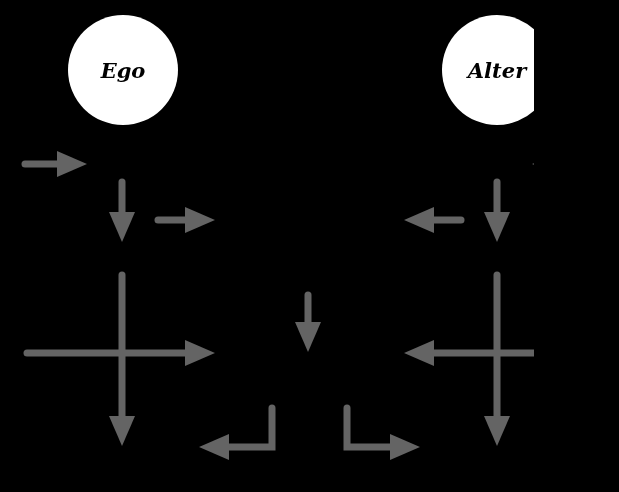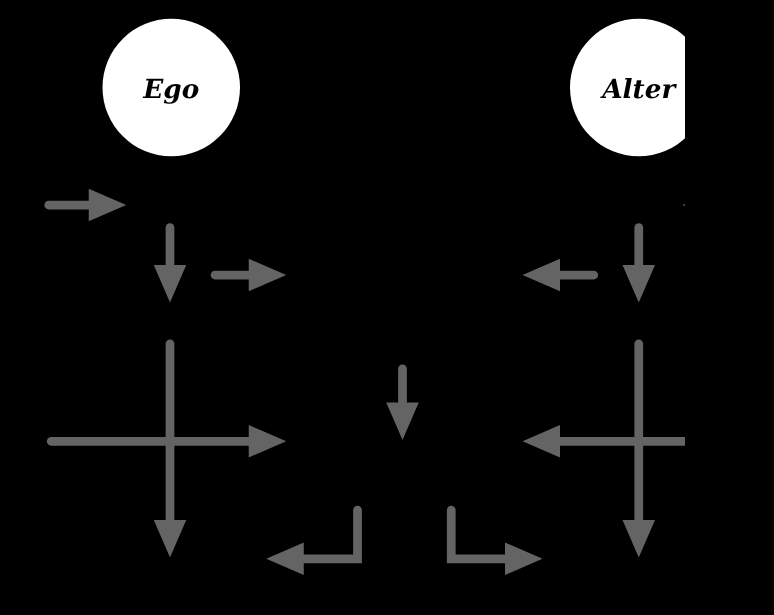--- a/index.html
+++ b/index.html
@@ -7,21 +7,20 @@
     padding: 0;
     background: #000000;
   }
   .stage {
     position: relative;
     width: 534px;
     height: 492px;
     background: #000000;
     overflow: hidden;
     font-family: "DejaVu Serif", serif;
-    padding-left: 14px;
   }
   svg { display: block; }
   .node-label {
     font-family: "DejaVu Serif", "Liberation Serif", serif;
     font-weight: bold;
     font-style: italic;
     font-size: 21px;
   }
 </style>
 </head>

